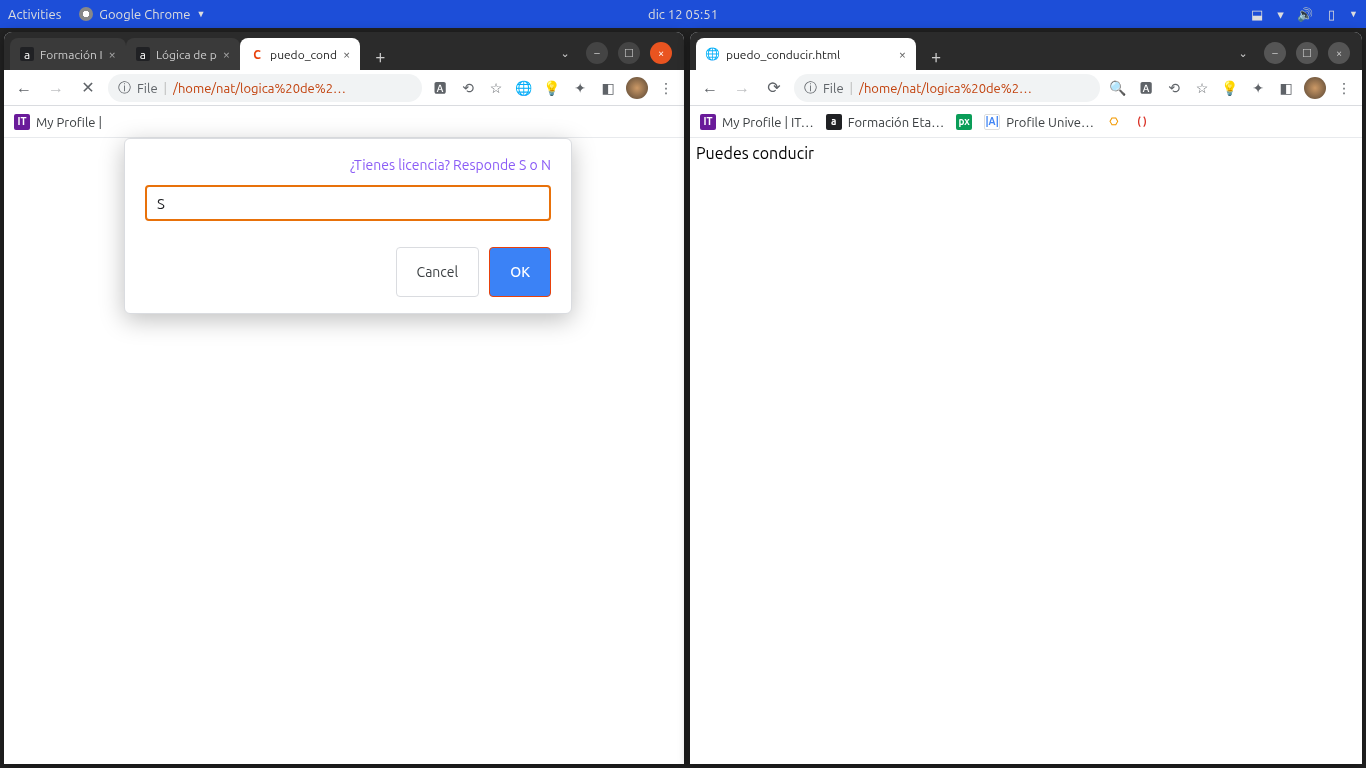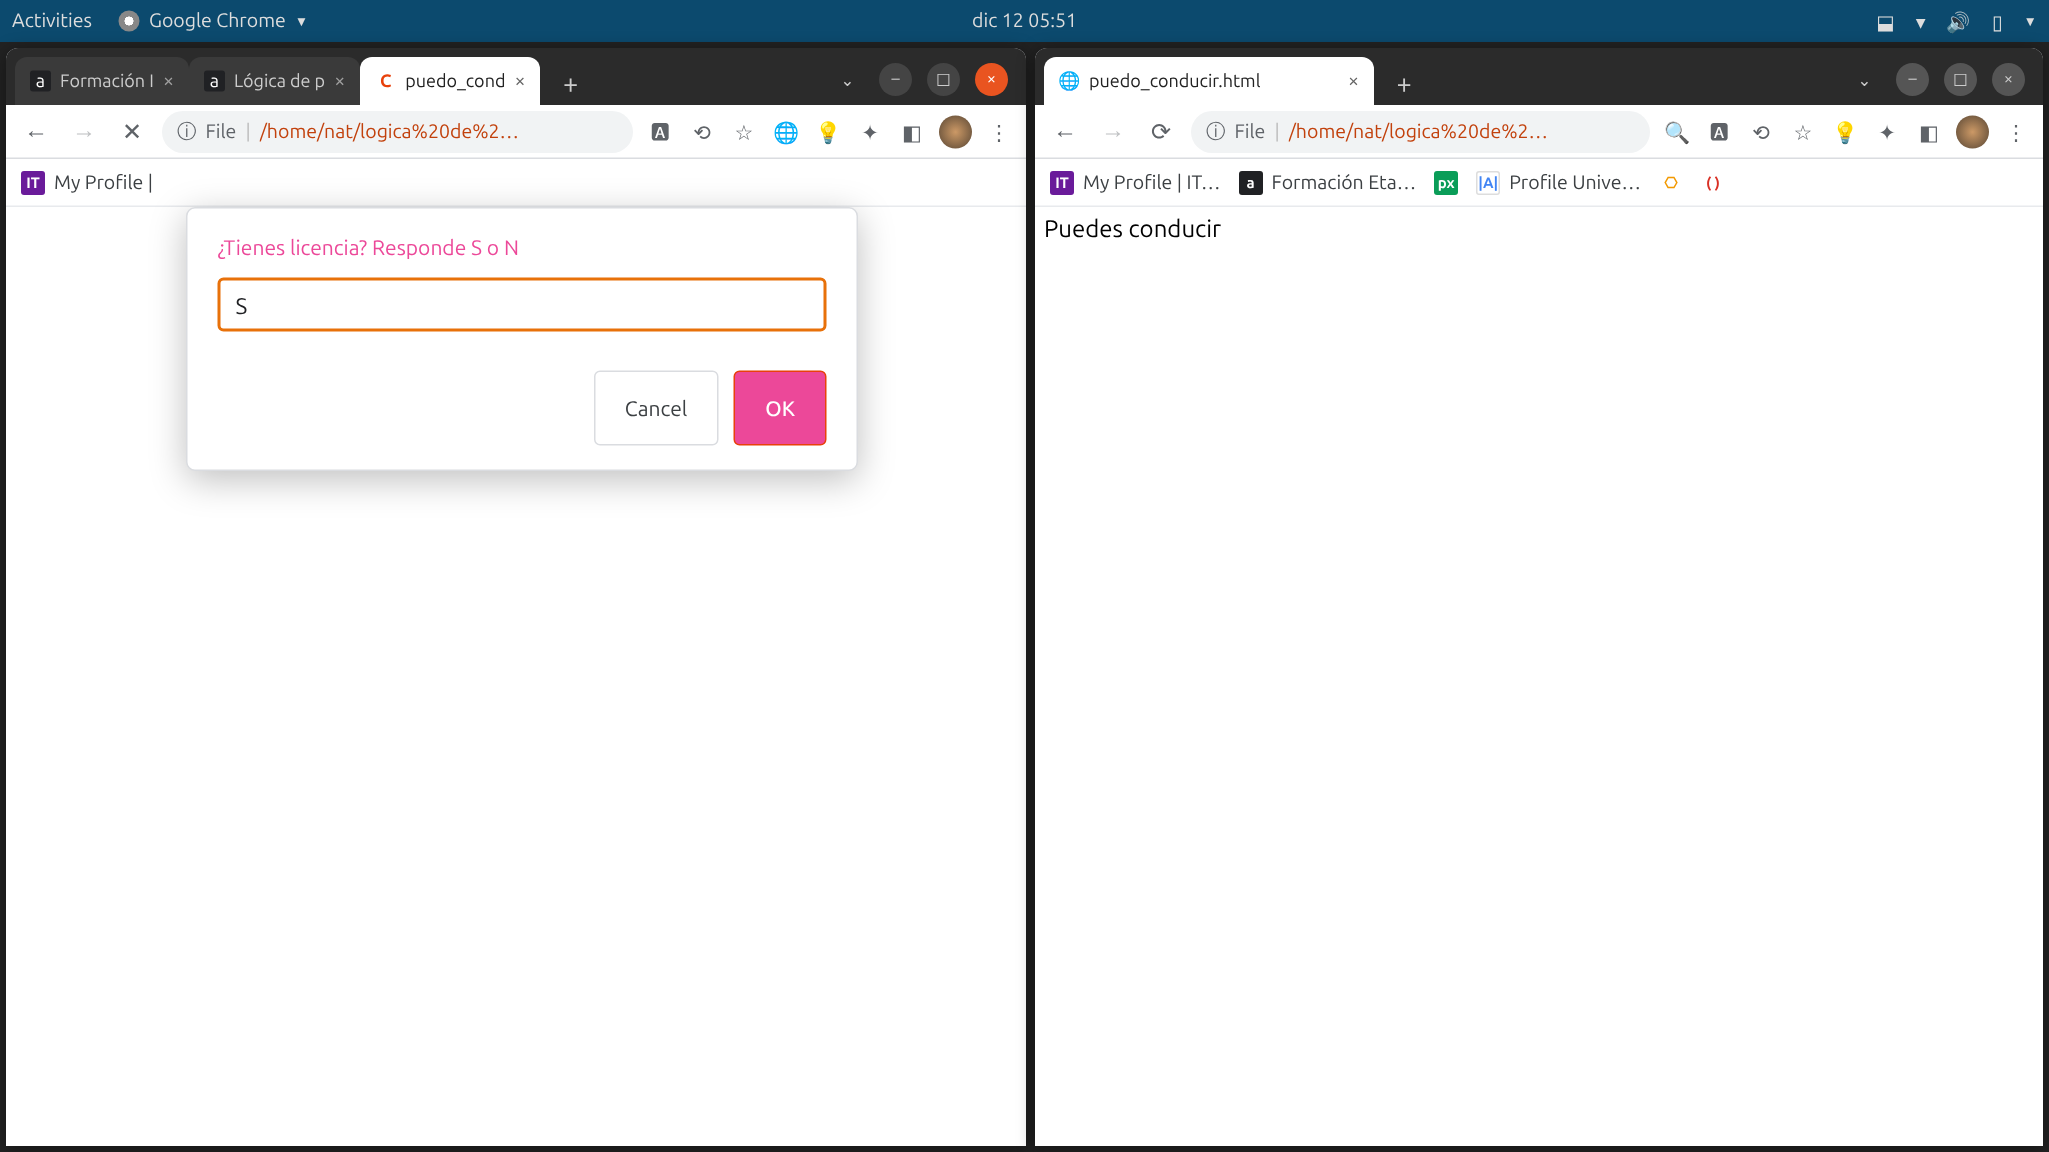--- a/index.html
+++ b/index.html
@@ -1,20 +1,20 @@
 <!DOCTYPE html>
 <html><head>
 <meta charset="utf-8">
 <style>
   * { box-sizing: border-box; margin: 0; padding: 0; font-family: Ubuntu, "Segoe UI", Arial, sans-serif; }
   html, body { width: 1366px; height: 768px; background: #1e1e1e; overflow: hidden; }
 
   
   .top-panel {
-    height: 28px; background: #0c4a6e; color: #ddd; display: flex; align-items: center;
+    height: 28px; background: #1d4ed8; color: #ddd; display: flex; align-items: center;
     font-size: 13px; padding: 0 8px; position: relative;
   }
   .top-panel .left { display: flex; align-items: center; gap: 18px; }
   .top-panel .center { position: absolute; left: 50%; transform: translateX(-50%); }
   .top-panel .right { margin-left: auto; display: flex; align-items: center; gap: 14px; }
   .chrome-item { display: flex; align-items: center; gap: 6px; }
   .chrome-logo { width: 14px; height: 14px; border-radius: 50%; background: radial-gradient(circle at 50% 50%, #fff 30%, #888 31%); display:inline-block;}
   .tri { font-size: 9px; }
 
   
@@ -72,29 +72,29 @@
 
   .content { position:relative; background:#fff; height: calc(100% - 106px); font-family: "Times New Roman", serif; font-size:16px; padding:6px 6px; color:#000;}
   
   
   .dialog {
     position:absolute; top:0; left:120px; width:448px; background:#fff; border:1px solid #dadce0;
     border-radius:6px; box-shadow:0 6px 24px rgba(0,0,0,0.25); padding:18px 20px 16px 20px;
     font-family: Ubuntu, Arial, sans-serif;
   }
   .dialog h3 { font-size:16px; font-weight:400; color:#202124; margin-bottom:14px;}
-  .dialog .msg { font-size:14px; color:#ec4899; margin-bottom:12px;}
+  .dialog .msg { font-size:14px; color:#8b5cf6; margin-bottom:12px;text-align:right;}
   .dialog input[type=text] {
     width:100%; height:36px; border:2px solid #e8710a; border-radius:4px;
     padding:0 10px; font-size:15px; color:#202124; outline:none;
   }
   .dialog .btns { display:flex; justify-content:flex-end; gap:10px; margin-top:26px;}
   .dialog button { height:50px; padding:0 20px; border-radius:4px; font-size:14px; cursor:pointer;}
   .dialog .cancel { background:#fff; border:1px solid #dadce0; color:#3c4043;}
-  .dialog .ok { background:#ec4899; border:1px solid #e8410b; color:#fff; font-weight:500;}
+  .dialog .ok { background:#3b82f6; border:1px solid #e8410b; color:#fff; font-weight:500;}
 
   .fav-c { color:#e8410b; font-weight:bold;}
   .fav-a { background:#202124; color:#fff; border-radius:2px; padding:0 2px;}
   .fav-globe { color:#5f6368; }
 </style>
 </head>
 <body>
 
 <div class="top-panel">
   <div class="left">

